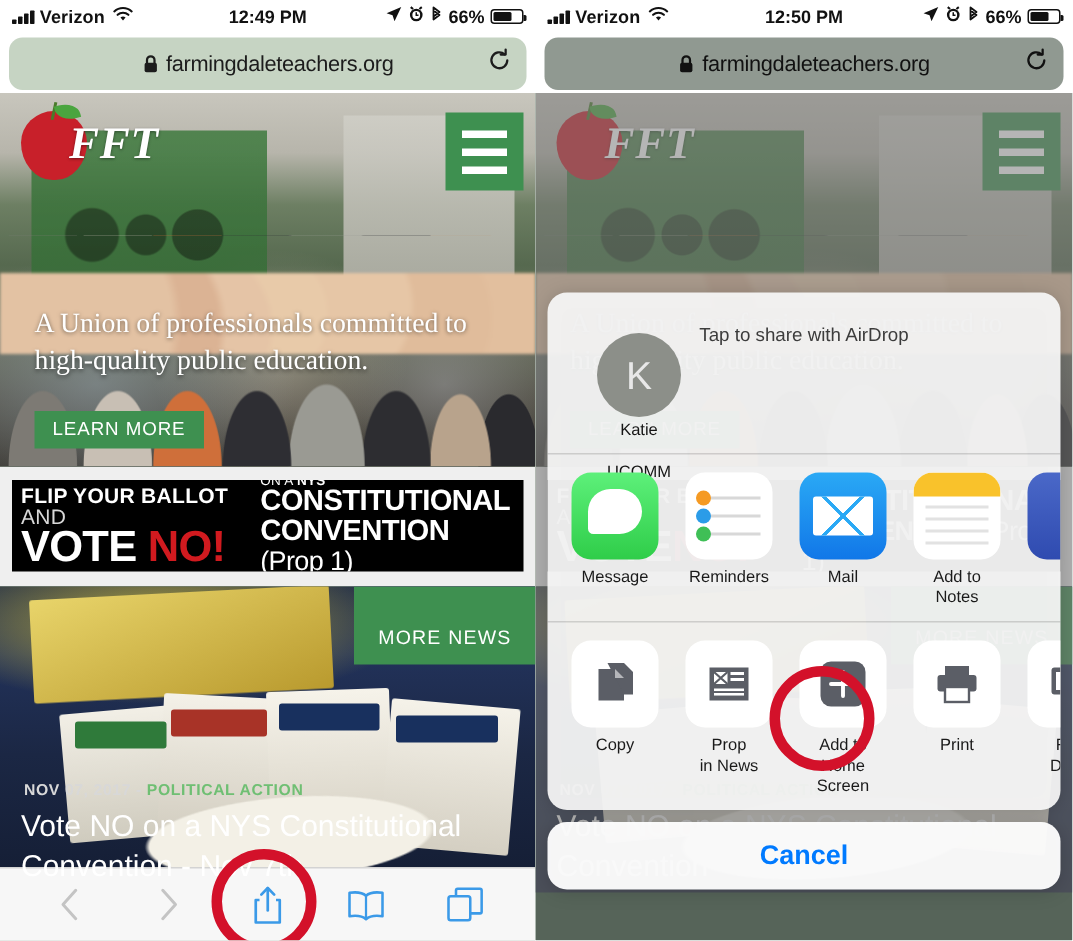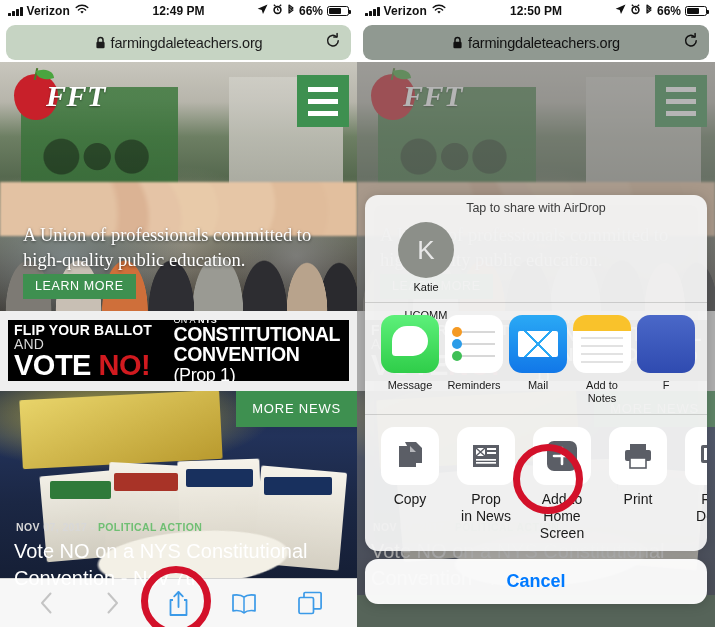--- a/index.html
+++ b/index.html
@@ -130,21 +130,21 @@
   }
   .hamburger i { display:block; width:30px; height:5px; background:#fff; }
 
   .hero-copy { position: absolute; left: 23px; right: 20px; bottom: 12px; }
   .hero-copy h1 {
     font-family: "Liberation Serif", serif;
     font-size: 18.5px; font-weight: normal; line-height: 1.32;
     color: #ffffff; text-shadow: 0 1px 3px rgba(0,0,0,.55);
   }
   .learn {
-    display:inline-block; margin-top: 2px; background:#3e9050; color:#fff;
+    display:inline-block; margin-top: 21px; background:#3e9050; color:#fff;
     font-size: 12.5px; letter-spacing: .6px; padding: 5px 12px 6px;
     font-family: "Liberation Sans", sans-serif; font-stretch: condensed;
   }
 
   
   .banner-wrap { background:#efefef; padding: 9px 8px 10px; }
   .banner {
     background:#000; height: 61px; display:flex; align-items:center;
     padding: 0 6px; gap: 8px; overflow:hidden;
   }
@@ -163,21 +163,21 @@
   
   .news { position: relative; height: 204px; overflow: hidden;
     background:
       radial-gradient(ellipse 70% 40% at 30% 12%, rgba(210,190,60,.85), rgba(0,0,0,0) 66%),
       linear-gradient(180deg,#1c2a4a 0%, #22325a 22%, #1b2744 55%, #141d33 100%);
   }
   .news .flyers{ position:absolute; inset:0; }
   .news .fl{ position:absolute; border-radius:2px; filter: blur(.3px); }
   .more-news {
     position:absolute; right:0; top:0; background:#3e9050; color:#fff;
-    font-size:13px; letter-spacing:.8px; padding:10px 16px 11px;
+    font-size:13px; letter-spacing:.8px; padding:26px 16px 11px;
     font-family:"Liberation Sans", sans-serif; z-index:4;
   }
   .news-meta {
     position:absolute; left: 16px; bottom: 62px; font-size: 10.5px;
     font-weight: bold; letter-spacing:.4px; color:#d8d8d8; z-index:4;
   }
   .news-meta .cat { color:#6fbf73; }
   .news-title {
     position:absolute; left: 14px; right: 16px; bottom: 4px; z-index:4;
     font-size: 20px; line-height:1.32; color:#fff;
@@ -206,29 +206,29 @@
     padding: 0 14px;
   }
   .tb-btn { display:flex; align-items:center; justify-content:center; width: 46px; height: 40px; }
 
   
   .dim { position:absolute; inset:0; background: rgba(120,120,120,.55); z-index:10; }
   .sheet { position:absolute; left:8px; right:8px; z-index:20; }
   .card { background: rgba(247,247,247,.93); border-radius: 13px; overflow:hidden; }
 
   .airdrop { height: 107px; position:relative; }
-  .airdrop-title { text-align:center; font-size: 12.5px; color:#3c3c3c; padding-top: 6px; }
+  .airdrop-title { text-align:center; font-size: 12.5px; color:#3c3c3c; padding-top: 21px; }
   .airdrop-person { position:absolute; left: 28px; top: 27px; text-align:center; width: 66px; }
   .avatar { width: 56px; height:56px; border-radius:50%; background:#8c8f89; margin: 0 auto;
             color:#e8e8e8; font-size:26px; display:flex; align-items:center; justify-content:center; }
   .person-name { font-size: 11px; color:#151515; line-height: 1.25; margin-top:3px; font-weight:500;}
 
   .row-div { height:1px; background: rgba(0,0,0,.14); }
 
-  .approw { display:flex; gap: 2px; padding: 12px 14px 9px; overflow:hidden; }
+  .approw { display:flex; gap: 14px; padding: 12px 14px 9px; overflow:hidden; }
   .appitem { width: 62px; flex: 0 0 62px; text-align:center; }
   .appicon { width: 58px; height:58px; border-radius: 13px; margin: 0 auto;
              position:relative; overflow:hidden; }
   .applabel { font-size: 11px; color:#1a1a1a; margin-top: 6px; line-height:1.2; }
 
   .ic-msg { background: linear-gradient(180deg,#5df07a,#2fcd49); }
   .ic-msg::after{ content:""; position:absolute; left:11px; top:11px; width:36px; height:30px;
      background:#fff; border-radius: 17px 17px 17px 4px; }
   .ic-mail { background: linear-gradient(180deg,#2aa9f5,#1177e8); }
   .ic-mail .env { position:absolute; left:9px; top:16px; width:40px; height:26px; background:#fff; border-radius:2px;}
@@ -242,21 +242,21 @@
   .ic-rem .d1{top:12px; background:#f59a23} .ic-rem .d2{top:24px; background:#2b9ce8} .ic-rem .d3{top:36px; background:#3fbf56}
   .ic-notes { background:#fff; }
   .ic-notes .top { position:absolute; left:0; right:0; top:0; height:16px; background:#f9c22b; }
   .ic-notes .ln { position:absolute; left:8px; right:8px; height:1.6px; background:#e2e2e2; }
   .ic-partial { background: linear-gradient(180deg,#4a68c8,#2f4bb0); }
 
   .actrow { display:flex; gap: 14px; padding: 12px 14px 9px; overflow:hidden; }
   .actitem { width: 62px; flex: 0 0 62px; text-align:center; }
   .acticon { width: 58px; height: 58px; border-radius: 13px; background:#fff; margin:0 auto;
              display:flex; align-items:center; justify-content:center; }
-  .actlabel { font-size: 14px; color:#1a1a1a; margin-top: 6px; line-height:1.2; }
+  .actlabel { font-size: 11px; color:#1a1a1a; margin-top: 6px; line-height:1.2; }
 
   .cancel {
     margin-top: 8px; background: rgba(252,252,252,.97); border-radius: 13px;
     height: 45px; display:flex; align-items:center; justify-content:center;
     color:#007aff; font-size: 18px; font-weight: 600;
   }
   .sheet-shadow { filter: drop-shadow(0 1px 6px rgba(0,0,0,.18)); }
 </style>
 </head>
 <body>

